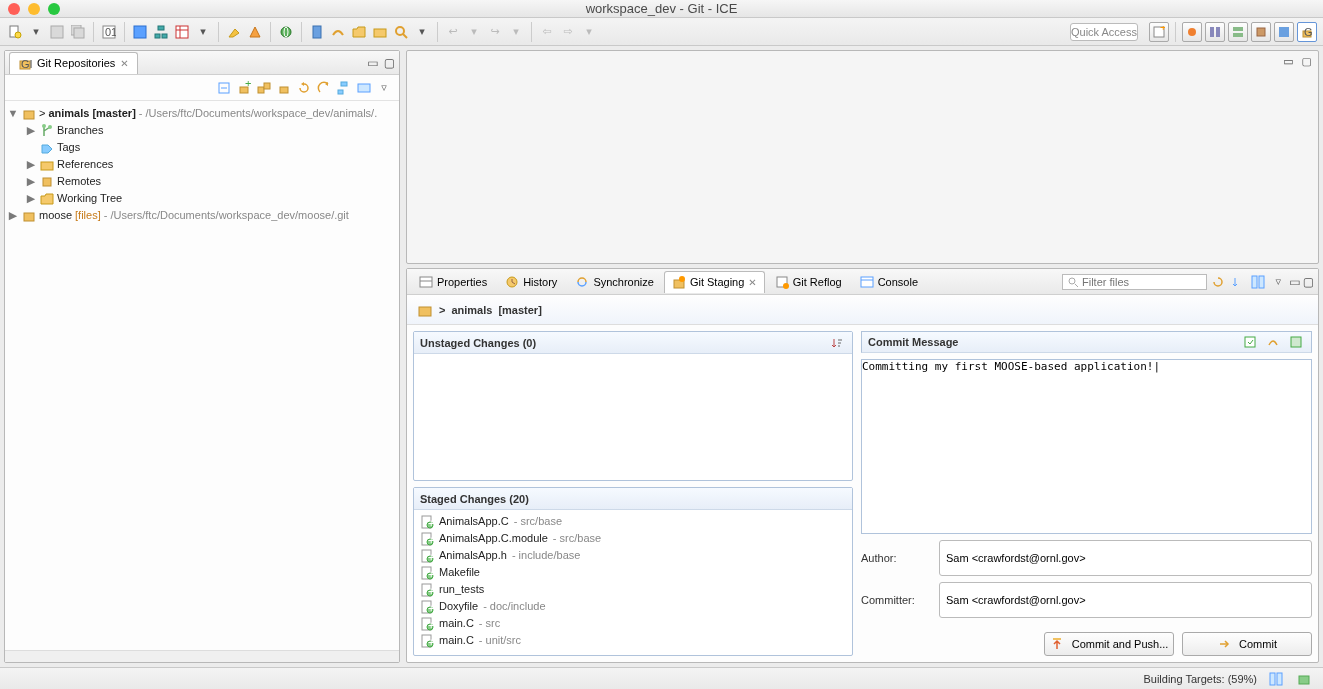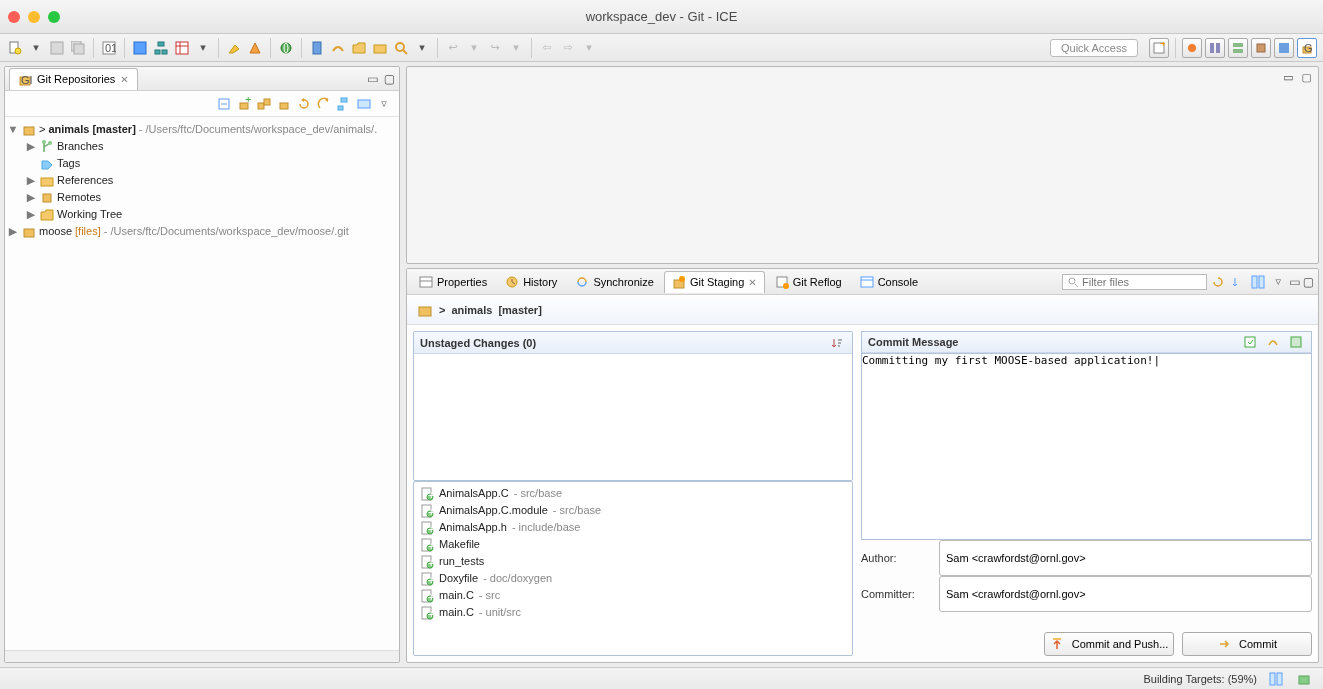--- a/index.html
+++ b/index.html
@@ -1,25 +1,25 @@
 <!DOCTYPE html>
 <html><head>
 <meta charset="utf-8">
 <style>
   * { box-sizing: border-box; margin: 0; padding: 0; font-family: -apple-system, "Lucida Grande", Arial, sans-serif; font-size: 11px; }
   body { background: #ececec; width: 1323px; height: 689px; overflow: hidden; display: flex; flex-direction: column; }
-  .titlebar { height: 34px; background: linear-gradient(#f6f6f6,#e6e6e6); border-bottom: 1px solid #c9c9c9; display:flex; align-items:center; padding:0 8px; position:relative;}
+  .titlebar { height: 18px; background: linear-gradient(#f6f6f6,#e6e6e6); border-bottom: 1px solid #c9c9c9; display:flex; align-items:center; padding:0 8px; position:relative;}
   .traffic { display:flex; gap:8px; }
   .tdot { width:12px;height:12px;border-radius:50%; }
   .tdot.red{background:#ff5f57;} .tdot.yellow{background:#febc2e;} .tdot.green{background:#28c840;}
   .title { position:absolute; left:0;right:0;text-align:center;color:#4a4a4a; font-size:13px;}
   .maintoolbar { height:28px; background:linear-gradient(#f4f4f4,#e9e9e9); border-bottom:1px solid #c9c9c9; display:flex; align-items:center; padding:0 6px; gap:3px;}
   .tbtn { width:18px;height:18px;border:1px solid transparent;display:inline-flex;align-items:center;justify-content:center;border-radius:2px;color:#555;}
   .sep{width:1px;height:20px;background:#ccc;margin:0 3px;}
-  .qa { margin-left:auto; border:1px solid #bbb;border-radius:3px;padding:2px 10px;background:#fff;color:#888;}
+  .qa { margin-left:auto; border:1px solid #bbb;border-radius:3px;padding:2px 0;background:#fff;color:#888;}
   .persp{display:flex;gap:3px;margin-left:8px;}
   .pbtn{width:20px;height:20px;border:1px solid #aaa;border-radius:2px;background:linear-gradient(#fefefe,#e6e6e6);display:inline-flex;align-items:center;justify-content:center;font-size:10px;}
   .workarea{flex:1;display:flex;gap:6px;padding:4px;}
   .view { background:#fdfdfd; border:1px solid #b8b8b8; display:flex;flex-direction:column;border-radius:2px;}
   .view-head{display:flex;align-items:center;height:24px;background:linear-gradient(#f8f8f8,#e9e9e9);border-bottom:1px solid #cfcfcf;padding:0 4px;gap:5px;}
   .tab{display:inline-flex;align-items:center;height:22px;padding:0 8px;border:1px solid #bbb;border-bottom:none;border-radius:3px 3px 0 0;background:#fff;gap:5px;}
   .close-x{color:#888;font-size:10px;cursor:pointer;}
   .spacer{flex:1;}
   .min,.max{color:#555;font-size:12px;cursor:pointer;}
   .left-pane{width:396px;display:flex;flex-direction:column;}
@@ -34,33 +34,33 @@
   .icn{width:14px;height:14px;display:inline-flex;align-items:center;justify-content:center;}
   .empty-editor{flex:1;background:#f5f5f5;border:1px solid #b8b8b8;border-radius:2px;position:relative;}
   .empty-editor .ctrl{position:absolute;top:4px;right:6px;display:flex;gap:8px;color:#555;}
   .bottom-view{height:395px;}
   .bv-tabs{display:flex;align-items:center;height:26px;background:linear-gradient(#f8f8f8,#e9e9e9);border-bottom:1px solid #cfcfcf;padding:0 4px;gap:2px;}
   .bvtab{display:inline-flex;align-items:center;gap:4px;height:22px;padding:0 7px;border:1px solid transparent;border-bottom:none;border-radius:3px 3px 0 0;cursor:pointer;}
   .bvtab.active{background:#fff;border-color:#bbb;}
   .filter{border:1px solid #bbb;border-radius:0;padding:1px 4px;background:#fff;display:flex;align-items:center;gap:4px;color:#888;width:145px;}
   .stagehdr{height:30px;background:linear-gradient(#fefefe,#f0f4fb);display:flex;align-items:center;padding:0 10px;gap:6px;font-size:13px;font-weight:600;color:#333;border-bottom:1px solid #ddd;}
   .stagebody{flex:1;display:flex;gap:8px;padding:6px;}
-  .col{display:flex;flex-direction:column;}
+  .col{display:flex;flex-direction:column;gap:6px;}
   .col.left{width:440px;}
   .col.right{flex:1;}
   .panel{border:1px solid #b0c3db;border-radius:2px;display:flex;flex-direction:column;background:#fff;}
   .panel-h{background:linear-gradient(#f6faff,#e7eef8);height:22px;display:flex;align-items:center;padding:0 6px;font-weight:600;color:#333;border-bottom:1px solid #cdd9e8;gap:5px;}
   .panel-b{flex:1;overflow:auto;}
   .flist{padding:3px 6px;}
   .frow{display:flex;align-items:center;gap:5px;line-height:17px;color:#222;}
   .commitmsg{flex:1;border:1px solid #b0c3db;font-family:Monaco,Menlo,monospace;font-size:11px;resize:none;background:#fff;}
   .field{display:flex;align-items:center;gap:8px;}
   .field label{width:70px;color:#333;}
   .field input{flex:1;border:1px solid #bbb;border-radius:3px;padding:11px 6px;background:#fff;}
-  .btnrow{display:flex;justify-content:flex-end;gap:8px;margin-top:20px;}
+  .btnrow{display:flex;justify-content:flex-end;gap:8px;margin-top:8px;}
   .btn{border:1px solid #aaa;border-radius:3px;background:linear-gradient(#fefefe,#ececec);padding:4px 0;display:inline-flex;align-items:center;justify-content:center;gap:8px;cursor:pointer;min-width:130px;}
   .statusbar{height:22px;background:linear-gradient(#f4f4f4,#e9e9e9);border-top:1px solid #c9c9c9;display:flex;align-items:center;justify-content:flex-end;padding:7px 10px;gap:10px;color:#333;}
   .scrollh{height:12px;background:#f0f0f0;border-top:1px solid #ddd;}
   svg{display:block;}
 </style>
 </head>
 <body>
 
 <div class="titlebar">
   <div class="traffic">
@@ -461,20 +461,23 @@
                     <path d="M3 2 L3 10 M1 8 L3 10 L5 8" stroke="#b44" fill="none"></path>
                     <line x1="7" y1="3" x2="11" y2="3" stroke="#666"></line>
                     <line x1="7" y1="6" x2="10" y2="6" stroke="#666"></line>
                     <line x1="7" y1="9" x2="9" y2="9" stroke="#666"></line>
                   </svg>
                 </span>
             </div>
             <div class="panel-b"></div>
           </div>
           <div class="panel" style="flex:1">
+            <div class="panel-h">
+              <span>Staged Changes (20)</span>
+            </div>
             <div class="panel-b">
               <div class="flist" id="staged-files">
                   <div class="frow">
                     <span class="icn">
                       <svg width="14" height="14">
                         <rect x="2" y="1" width="9" height="12" fill="#fff" stroke="#999"></rect>
                         <circle cx="10" cy="10" r="3" fill="#8c8" stroke="#4a4"></circle>
                         <text x="8" y="12" font-size="6" fill="#fff">+</text>
                       </svg>
                     </span>
@@ -527,21 +530,21 @@
                   </div>
                   <div class="frow">
                     <span class="icn">
                       <svg width="14" height="14">
                         <rect x="2" y="1" width="9" height="12" fill="#fff" stroke="#999"></rect>
                         <circle cx="10" cy="10" r="3" fill="#8c8" stroke="#4a4"></circle>
                         <text x="8" y="12" font-size="6" fill="#fff">+</text>
                       </svg>
                     </span>
                     <span>Doxyfile</span>
-                    <span class="dim"> - doc/doxygen</span>
+                    <span class="dim"> - doc/include</span>
                   </div>
                   <div class="frow">
                     <span class="icn">
                       <svg width="14" height="14">
                         <rect x="2" y="1" width="9" height="12" fill="#fff" stroke="#999"></rect>
                         <circle cx="10" cy="10" r="3" fill="#8c8" stroke="#4a4"></circle>
                         <text x="8" y="12" font-size="6" fill="#fff">+</text>
                       </svg>
                     </span>
                     <span>main.C</span>

